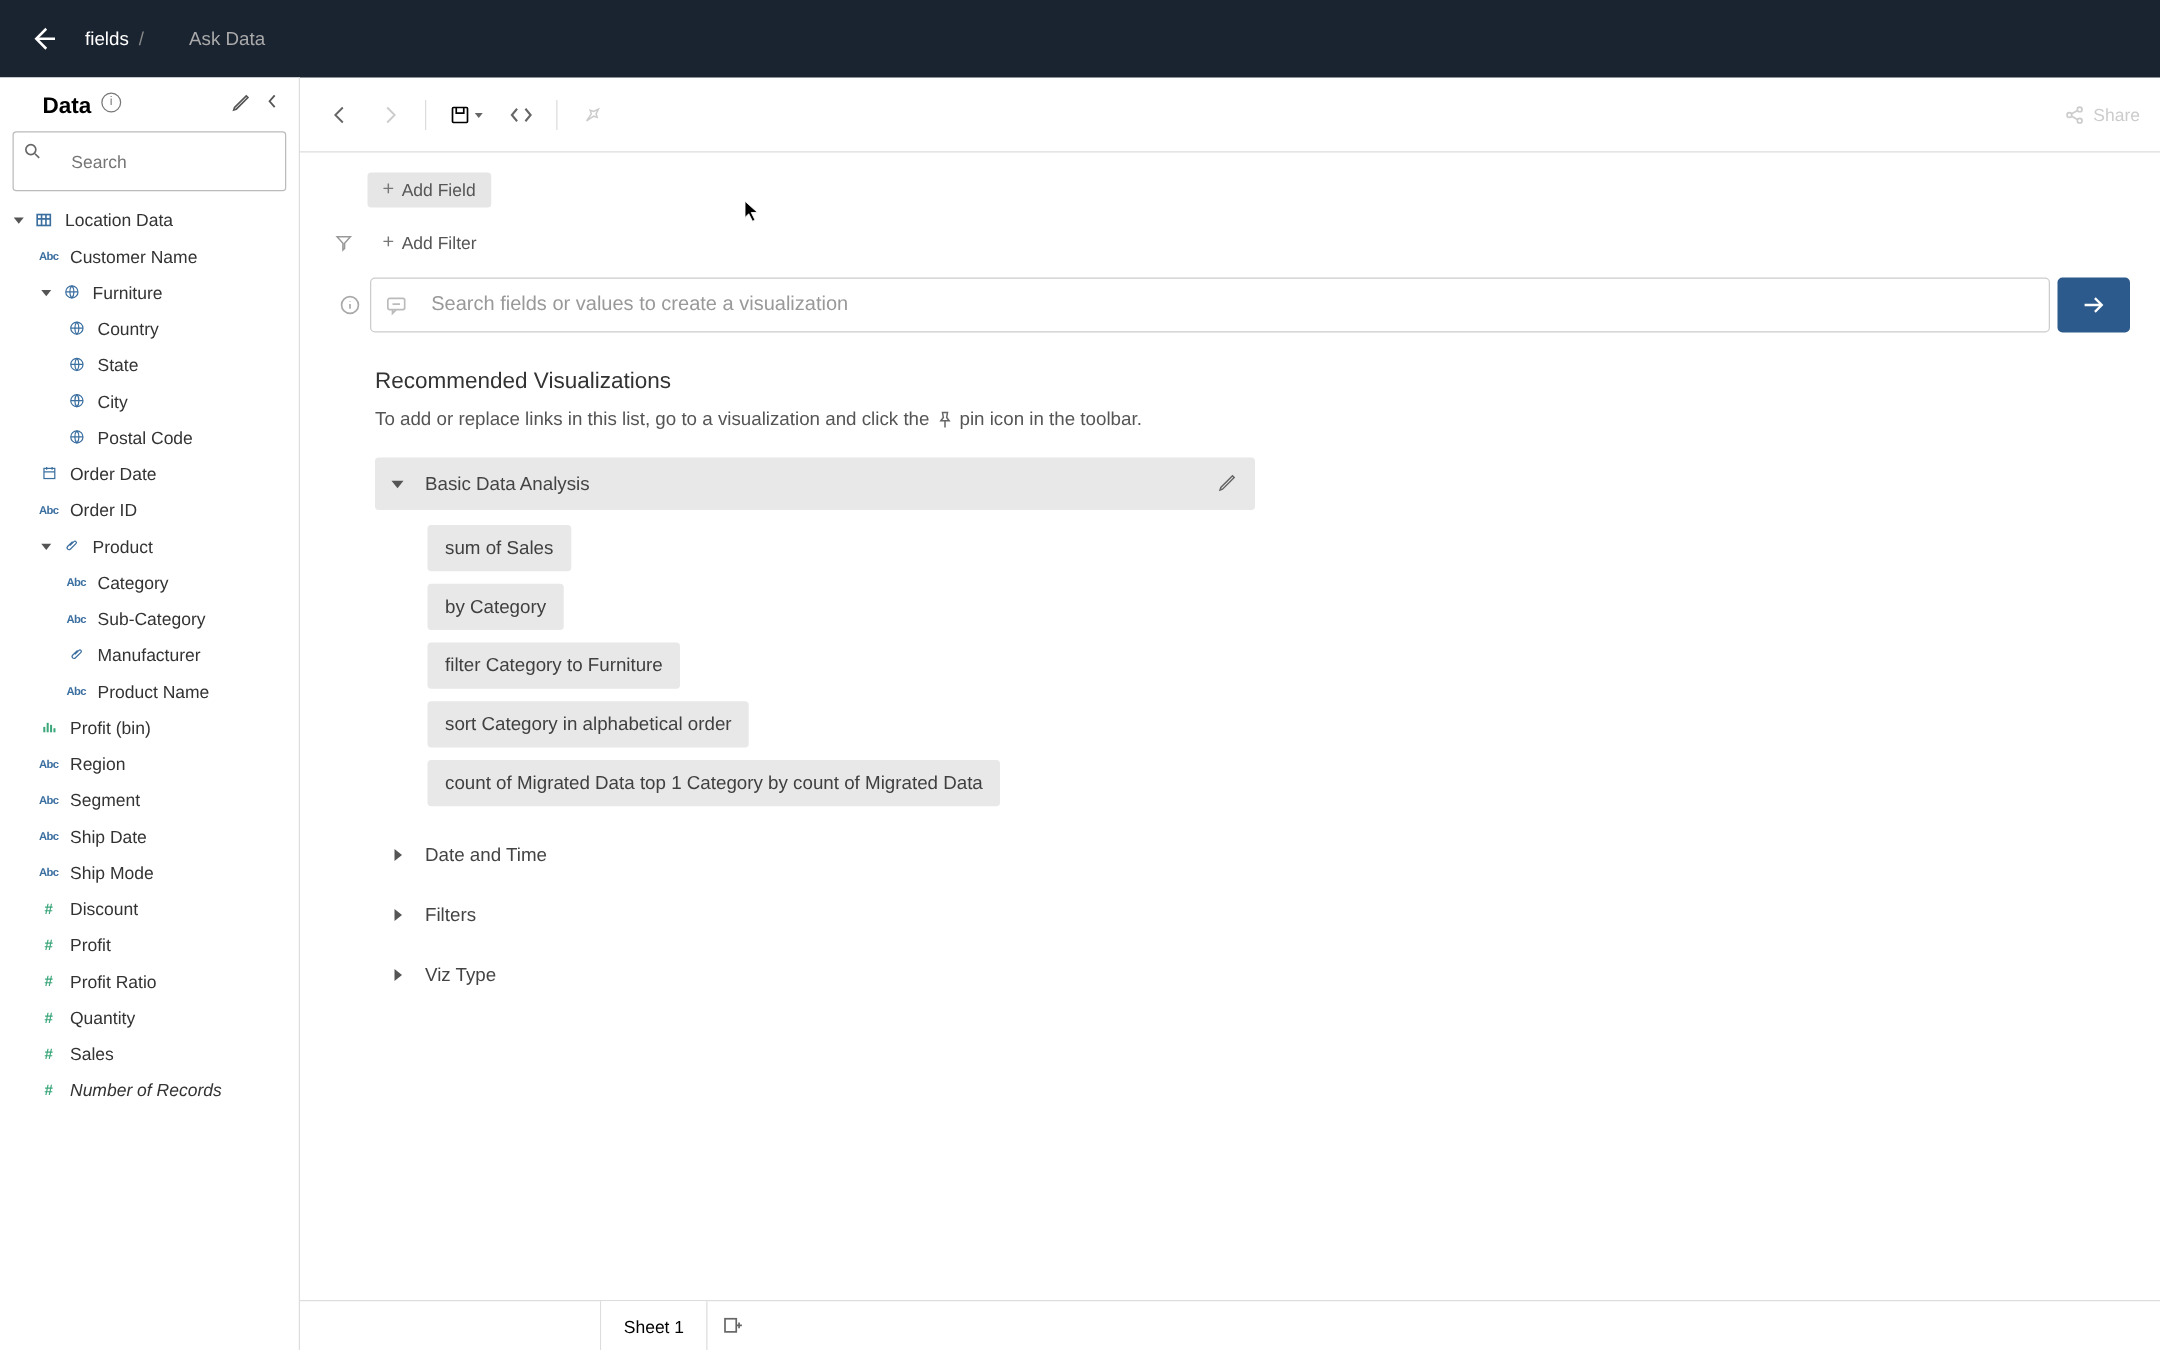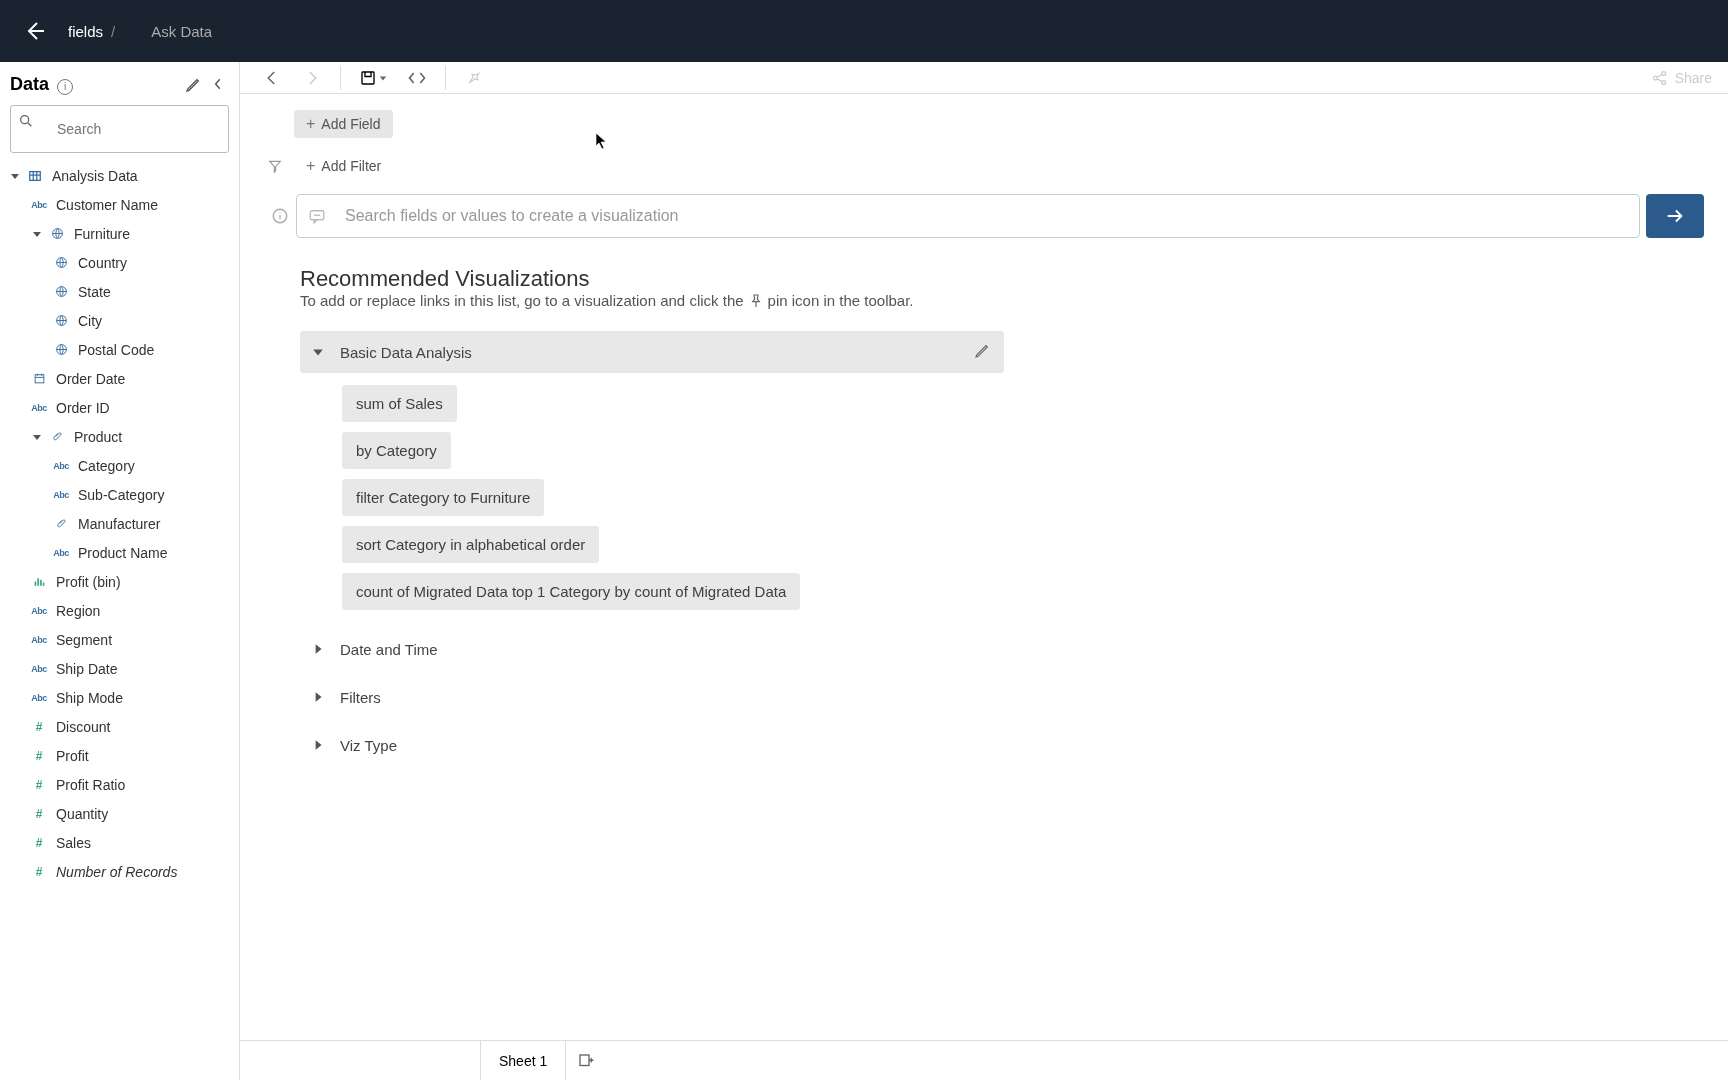--- a/index.html
+++ b/index.html
@@ -10,21 +10,21 @@
 .back-arrow { width: 24px; height: 24px; margin-right: 22px; cursor: pointer; }
 .breadcrumb { font-size: 15px; display: flex; align-items: center; gap: 8px; }
 .breadcrumb-sep { color: #888; }
 .breadcrumb-current { color: #aaa; margin-left: 28px; }
 
 
 .body { flex: 1; display: flex; min-height: 0; }
 
 
 .sidebar { width: 240px; border-right: 1px solid #ddd; display: flex; flex-direction: column; background: #fff; }
-.sidebar-header { display: flex; align-items: flex-end; padding: 12px 10px 10px 10px; gap: 8px; }
+.sidebar-header { display: flex; align-items: flex-start; padding: 12px 10px 10px 10px; gap: 8px; margin-left: 24px; }
 .sidebar-title { font-size: 18px; font-weight: 600; flex: none; }
 .info-icon { width: 16px; height: 16px; border: 1.5px solid #777; border-radius: 50%; font-size: 10px; line-height: 13px; text-align: center; color: #777; }
 .sidebar-header-spacer { flex: 1; }
 .edit-icon, .collapse-icon { width: 18px; height: 18px; cursor: pointer; color: #555; }
 
 .search-wrap { padding: 0 10px 8px 10px; }
 .search-box { position: relative; }
 .search-box input { width: 100%; height: 48px; border: 1px solid #bbb; border-radius: 3px; padding: 0 8px 0 46px; font-size: 14px; }
 .search-box .search-icon { position: absolute; left: 8px; top: 8px; width: 16px; height: 16px; color: #666; }
 
@@ -39,21 +39,21 @@
 .icon-globe, .icon-clip, .icon-date { color: #3b6fa0; }
 .icon-num { color: #3ba77a; font-weight: 600; font-size: 12px; }
 .icon-bars { color: #3ba77a; }
 .icon-table { color: #3b6fa0; }
 .italic { font-style: italic; }
 
 
 .main { flex: 1; display: flex; flex-direction: column; min-width: 0; }
 
 
-.toolbar { height: 32px; border-bottom: 1px solid #ddd; display: flex; align-items: center; padding: 0 16px; gap: 8px; }
+.toolbar { height: 60px; border-bottom: 1px solid #ddd; display: flex; align-items: center; padding: 0 16px; gap: 8px; }
 .tb-btn { width: 32px; height: 32px; display: flex; align-items: center; justify-content: center; border-radius: 3px; cursor: pointer; color: #666; }
 .tb-btn.disabled { color: #ccc; cursor: default; }
 .tb-sep { width: 1px; height: 24px; background: #ddd; margin: 0 4px; }
 .tb-dropdown { display: flex; align-items: center; gap: 2px; padding: 0 6px; height: 32px; cursor: pointer; border-radius: 3px; }
 .tb-share { margin-left: auto; display: flex; align-items: center; gap: 6px; color: #ccc; font-size: 14px; }
 
 
 .content { flex: 1; padding: 16px 24px; overflow-y: auto; position: relative; }
 
 .chip-row { margin-bottom: 14px; display: flex; align-items: center; gap: 8px; }
@@ -66,21 +66,21 @@
 
 .search-row { display: flex; align-items: stretch; gap: 0; margin: 12px 0 28px 0; }
 .search-row .row-icon { width: 32px; display: flex; align-items: center; justify-content: center; color: #aaa; }
 .search-bar { flex: 1; display: flex; align-items: stretch; border: 1px solid #ccc; border-radius: 4px; height: 44px; }
 .search-bar-left { width: 40px; display: flex; align-items: center; justify-content: center; color: #bbb; }
 .search-bar input { flex: 1; border: none; outline: none; font-size: 16px; padding: 0 8px; color: #333; background: transparent; }
 .search-bar input::placeholder { color: #999; }
 .search-submit { width: 58px; height: 44px; background: #2c5a8c; border-radius: 4px; margin-left: 6px; display: flex; align-items: center; justify-content: center; cursor: pointer; color: #fff; }
 
 .rec-section { padding-left: 36px; max-width: 740px; }
-.rec-title { font-size: 22px; font-weight: 400; color: #333; }
+.rec-title { font-size: 18px; font-weight: 400; margin-bottom: 12px; color: #333; }
 .rec-subtitle { font-size: 15px; color: #555; display: flex; align-items: center; gap: 4px; margin-bottom: 22px; }
 .pin-inline { width: 16px; height: 16px; color: #666; }
 
 .accordion { }
 .accordion-item { margin-bottom: 6px; }
 .accordion-header { display: flex; align-items: center; height: 42px; padding: 0 12px; border-radius: 3px; cursor: pointer; font-size: 15px; color: #444; }
 .accordion-header.expanded { background: #e8e8e8; margin-top: 19px; }
 .acc-caret { width: 18px; margin-right: 10px; color: #666; display: flex; }
 .acc-label { flex: 1; }
 .acc-edit { width: 18px; height: 18px; color: #666; }
@@ -150,21 +150,21 @@
             <svg viewBox="0 0 10 10" width="10" height="10" fill="#555">
               <path d="M1 3 L9 3 L5 8 Z"></path>
             </svg>
           </span>
         <span class="field-icon icon-table">
             <svg viewBox="0 0 16 16" width="14" height="14" fill="none" stroke="currentColor" stroke-width="1.5">
               <rect x="2" y="3" width="12" height="10"></rect>
               <path d="M2 7 L14 7 M6 3 L6 13 M10 3 L10 13"></path>
             </svg>
           </span>
-        <span>Analysis Data</span>
+        <span>Location Data</span>
       </div>
       <div id="tree-items">
           <div class="tree-item tree-indent-1">
             <span class="field-icon icon-abc">Abc</span>
             <span>Customer Name</span>
           </div>
           <div class="tree-item tree-indent-1">
             <span class="caret">
               <svg viewBox="0 0 10 10" width="10" height="10" fill="#555">
                 <path d="M1 3 L9 3 L5 8 Z"></path>

